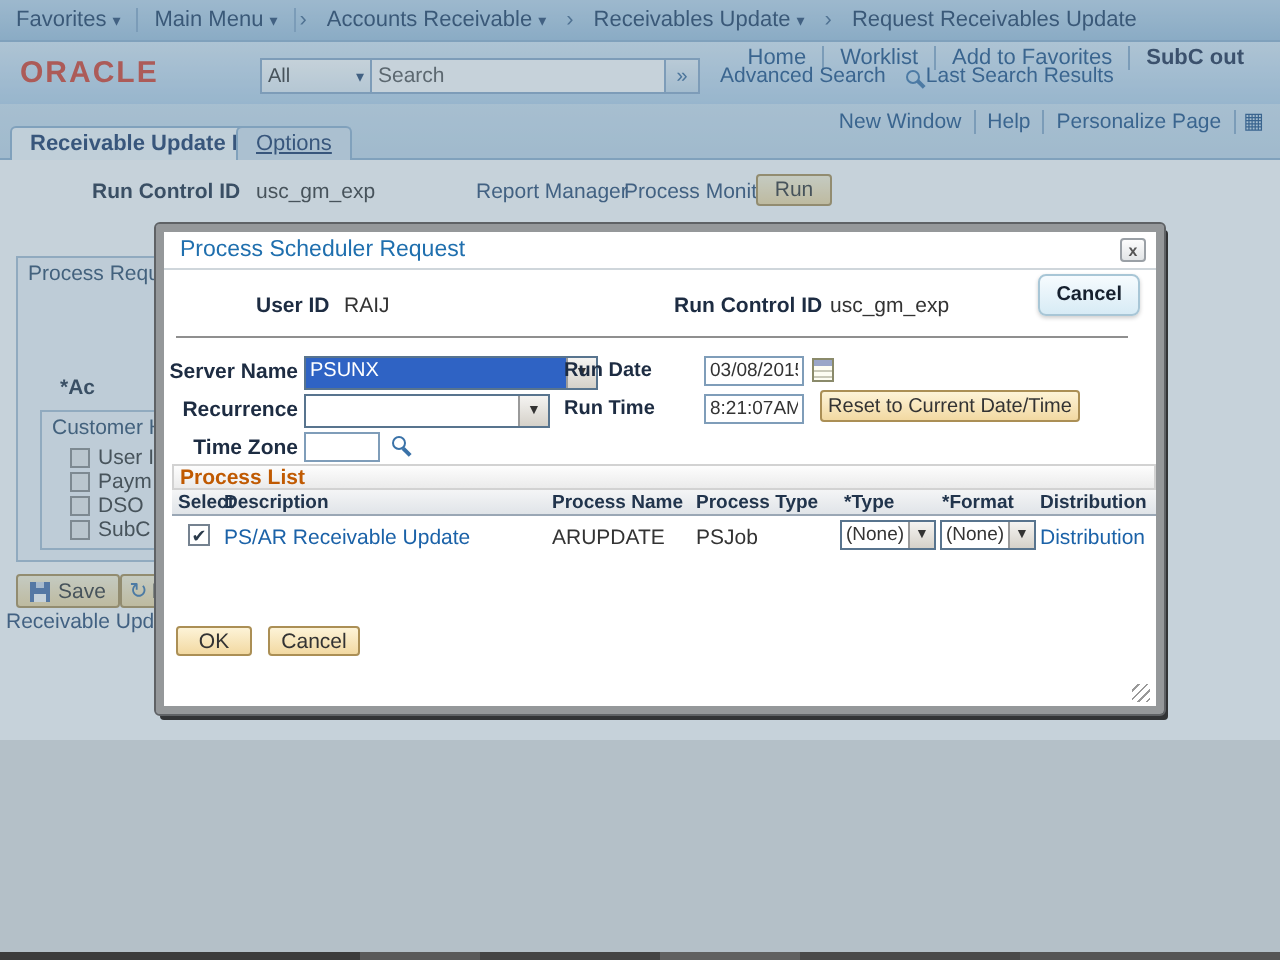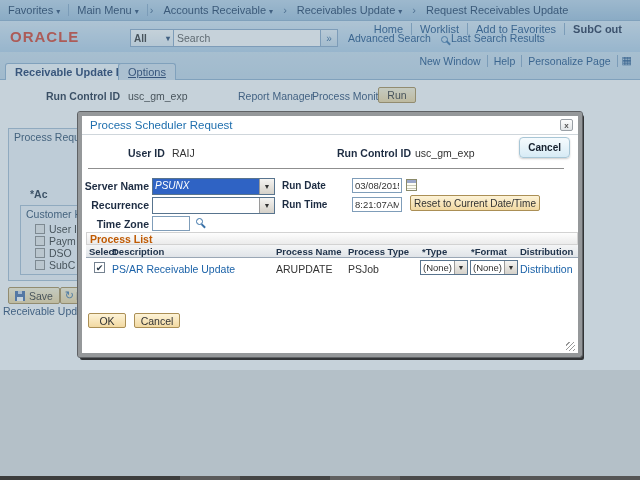--- a/index.html
+++ b/index.html
@@ -18,22 +18,22 @@
 
   .headerbar { position:absolute; left:0; top:21px; width:640px; height:31px;
     background:linear-gradient(#d8e8f5,#b4d1ea); }
   .logo { position:absolute; left:10px; top:7px; font-size:15px; font-weight:bold;
     color:#d5402e; letter-spacing:1px; }
   .toplinks { position:absolute; right:10px; top:1px; display:flex; align-items:center;
     font-size:11px; color:#1d4f86; height:14px; }
   .toplinks .lnk { padding:0 8px; white-space:nowrap; }
   .toplinks .signout { font-weight:bold; color:#20304f; }
   .searchrow { position:absolute; left:130px; top:8px; display:flex; align-items:center; }
-  .scopebox { width:44px; height:18px; border:1px solid #89a8c8;
-    background:linear-gradient(#fdfefe,#e3edf5); font-size:10px; font-weight:bold; color:#333;
+  .scopebox { width:56px; height:18px; border:1px solid #89a8c8;
+    background:linear-gradient(#fdfefe,#e3edf5); font-size:10px; font-weight:normal; color:#333;
     display:flex; align-items:center; justify-content:space-between; padding:0 3px; }
   .searchinput { width:147px; height:18px; border:1px solid #89a8c8; border-left:none;
     font-size:10.5px; padding:0 3px; font-family:"Liberation Sans",sans-serif; color:#444; }
   .searchinput::placeholder { color:#555; opacity:1; }
   .gobtn { width:17px; height:18px; border:1px solid #89a8c8; border-left:none;
     background:linear-gradient(#eaf2f9,#c8dcec); color:#3a6a9a; font-size:10px;
     display:flex; align-items:center; justify-content:center; }
   .hlnk { font-size:10.5px; color:#1d4f86; margin-left:10px; white-space:nowrap; }
   .icon-mag { width:7px; height:7px; border:1.5px solid #3a72a8; border-radius:50%;
     position:relative; display:inline-block; vertical-align:middle; margin-right:3px; }
@@ -236,21 +236,21 @@
     </div>
     <div class="mbody">
       <span class="mlbl" style="left:46px; top:12px;">User ID</span>
       <span class="mval" style="left:90px; top:12px;">RAIJ</span>
       <span class="mlbl" style="left:255px; top:12px;">Run Control ID</span>
       <span class="mval" style="left:333px; top:12px;">usc_gm_exp</span>
       <div class="savedbadge">Cancel</div>
       <div class="mhr"></div>
 
       <span class="flabel" style="top:45px;">Server Name</span>
-      <div class="ddl" style="left:70px; top:43px; width:123px;font-style:italic;">
+      <div class="ddl" style="left:70px; top:43px; width:147px;">
         <span class="txt sel">PSUNX</span>
         <span class="dbtn">▼</span>
       </div>
       <span class="flabel2" style="top:45px;">Run Date</span>
       <input class="finput" style="left: 270px; top: 43px; width: 50px;" value="03/08/2015">
       <span class="icon-cal" style="left:324px; top:44px;"></span>
 
       <span class="flabel" style="top:64px;">Recurrence</span>
       <div class="ddl" style="left:70px; top:62px; width:123px;">
         <span class="txt"></span>

